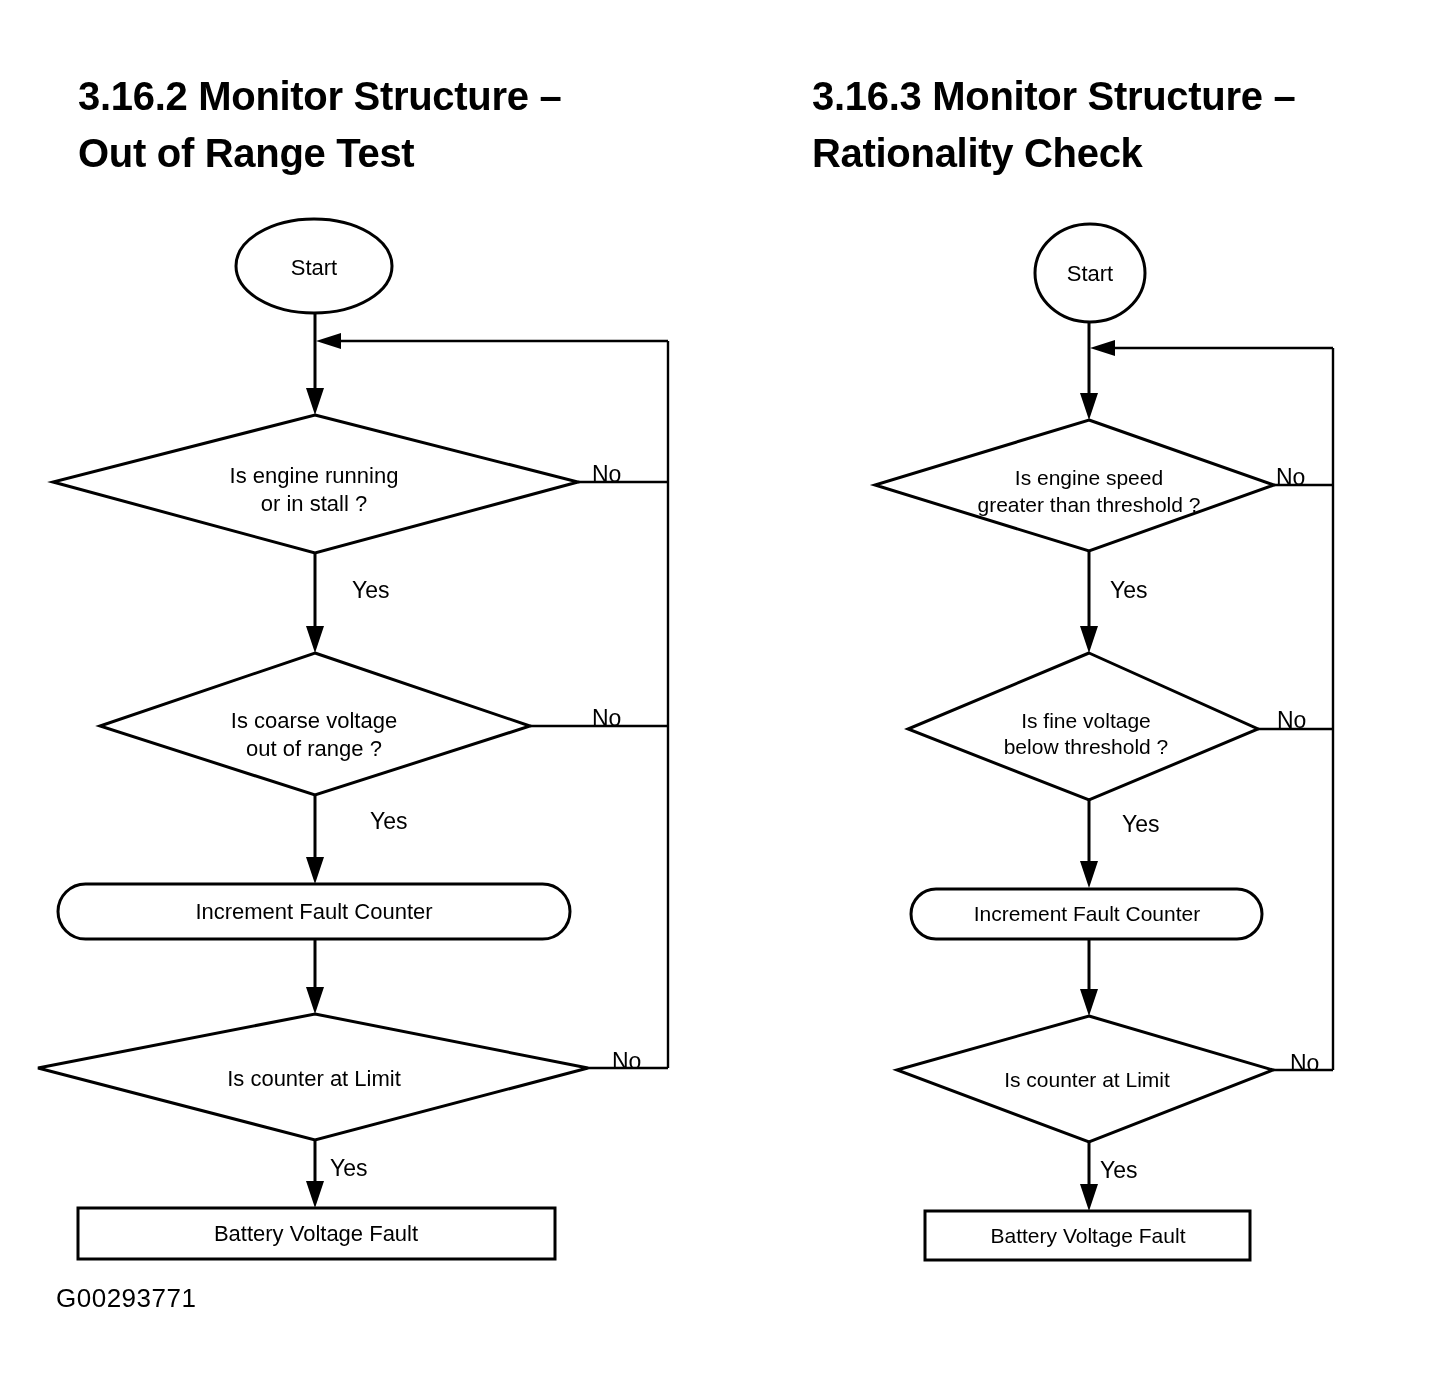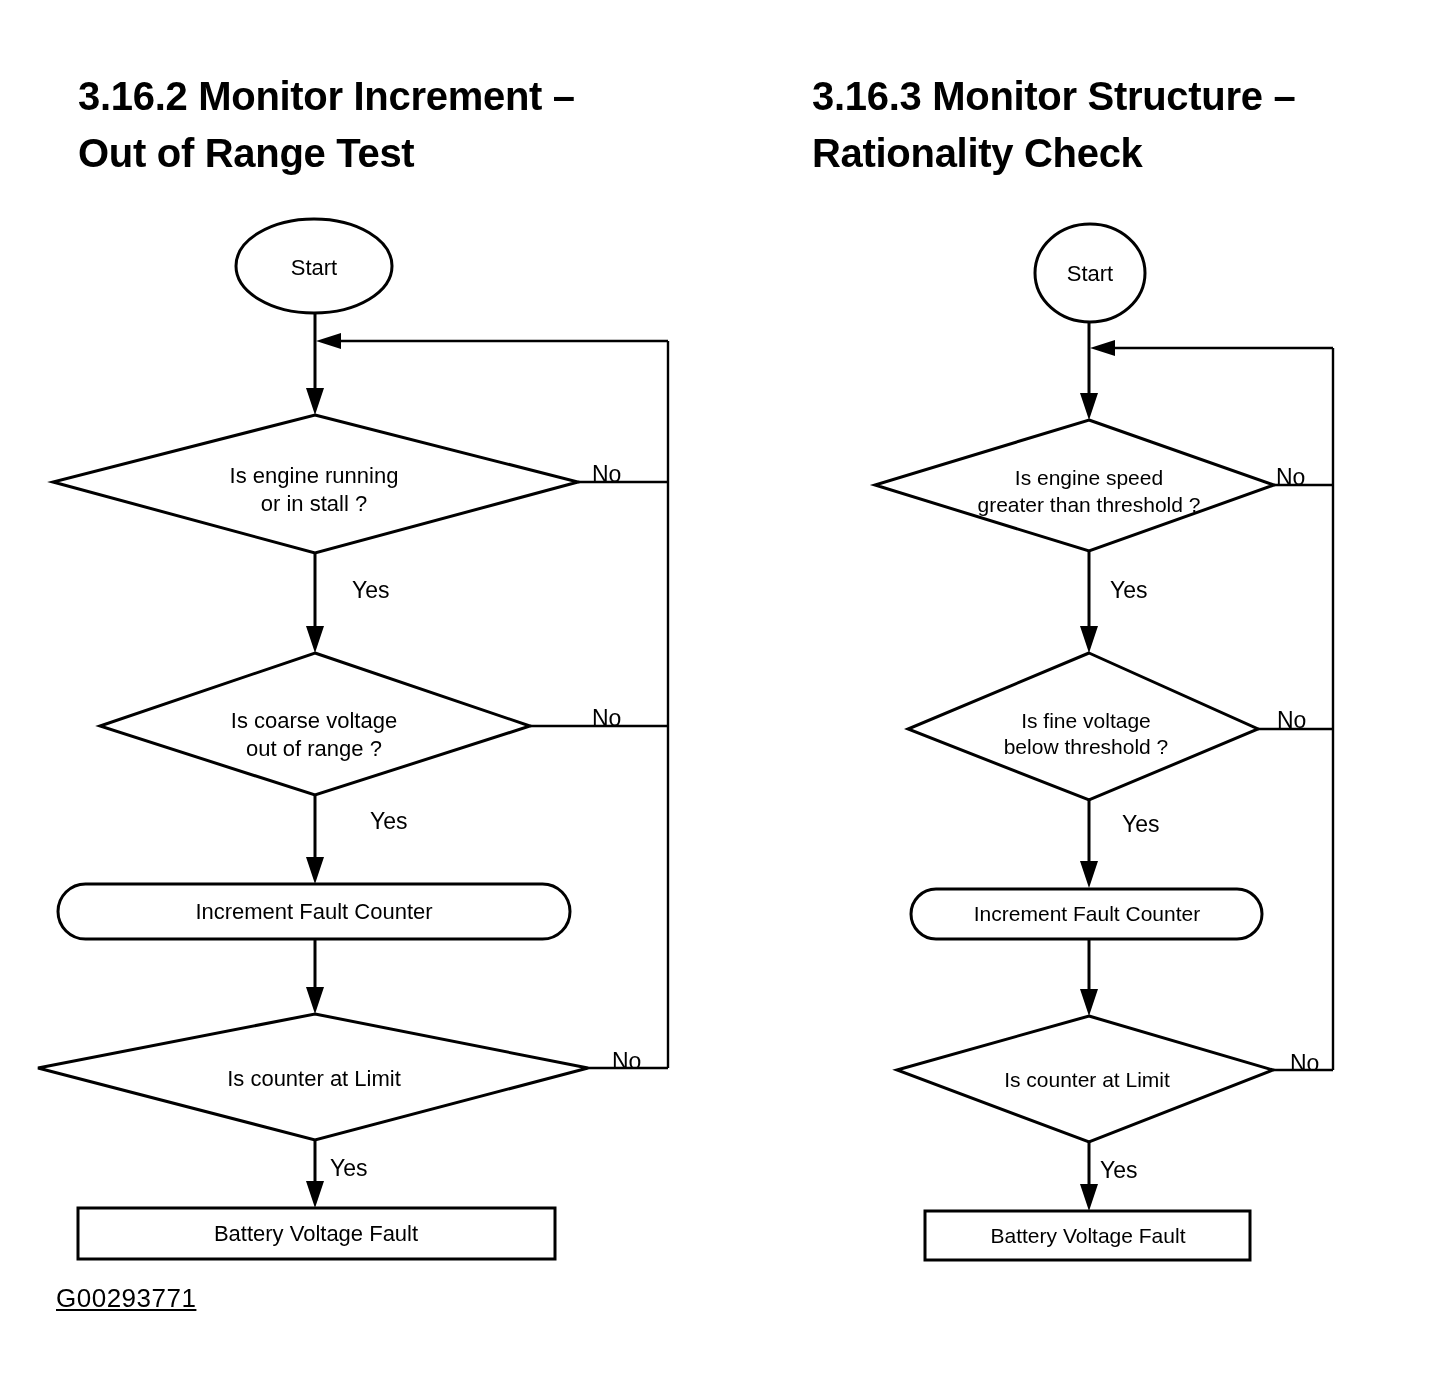--- a/index.html
+++ b/index.html
@@ -63,29 +63,28 @@
   .edge.thin { stroke-width: 2.4; }
   .arrowhead { fill: #000000; }
 
   #footer-id {
     position: absolute;
     left: 56px;
     top: 1283px;
     font-size: 26px;
     letter-spacing: 0.5px;
     color: #000000;
-    text-decoration: underline;
   }
 </style>
 </head>
 <body>
 
 <div id="page">
 
-  <div class="title" id="title-left">3.16.2 Monitor Increment –
+  <div class="title" id="title-left">3.16.2 Monitor Structure –
 Out of Range Test</div>
 
   <div class="title" id="title-right">3.16.3 Monitor Structure –
 Rationality Check</div>
 
   <svg class="flow-svg" width="1434" height="1381" viewBox="0 0 1434 1381">
 
     <path class="edge" d="M 315,313 L 315,400"></path>
     <polygon class="arrowhead" points="315,415 306,388 324,388"></polygon>
 

